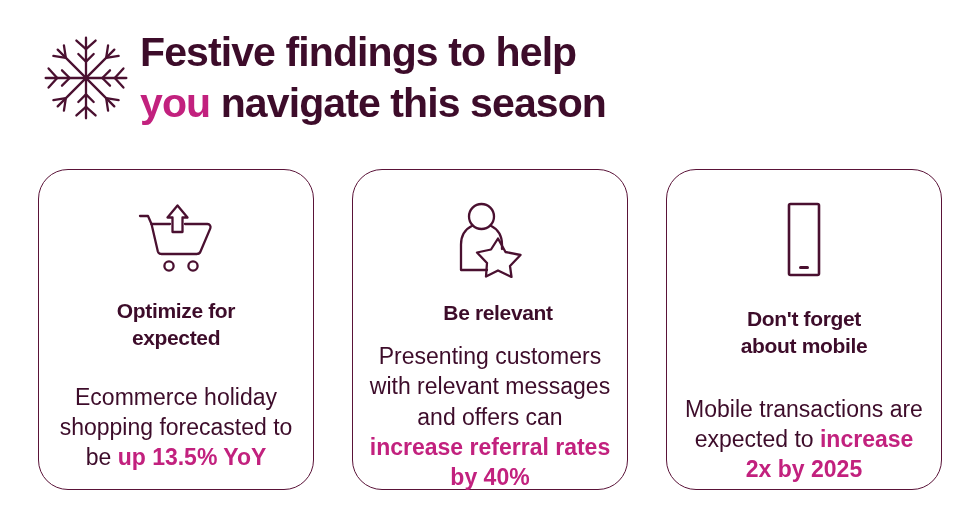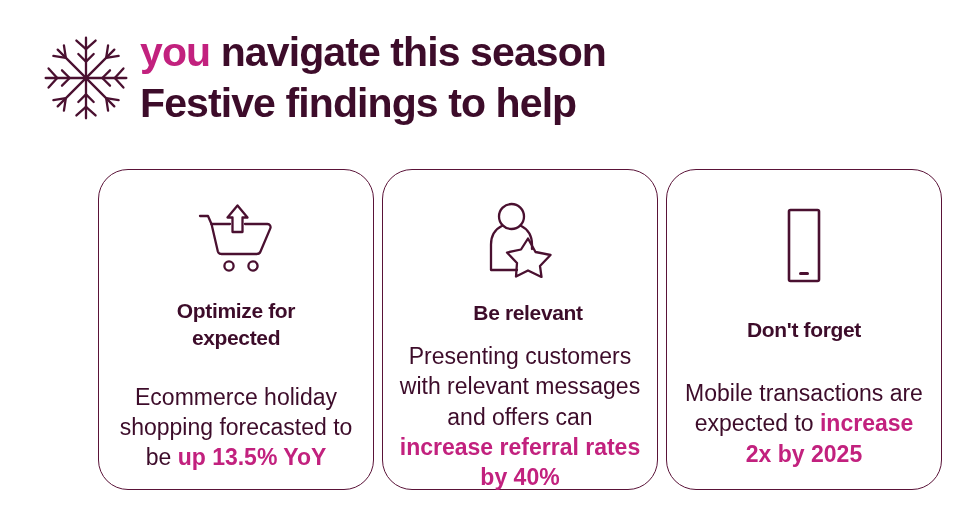--- a/index.html
+++ b/index.html
@@ -56,22 +56,21 @@
   .headline .accent { color: #C2217E; }
 
   
   .cards {
     position: absolute;
     left: 38px;
     top: 169px;
     width: 904px;
     height: 321px;
     display: flex;
-    justify-content: flex-end;
-    gap: 8px;
+    justify-content: space-between;
   }
 
   .card {
     position: relative;
     width: 276px;
     height: 321px;
     box-sizing: border-box;
     border: 1px solid #5A1338;
     border-radius: 30px;
     background: #ffffff;
@@ -171,24 +170,24 @@
 
         <line x1="29" y1="71" x2="27" y2="84"></line>
         <line x1="29" y1="71" x2="16" y2="73"></line>
 
         <line x1="71" y1="71" x2="73" y2="84"></line>
         <line x1="71" y1="71" x2="84" y2="73"></line>
       </svg>
     </div>
 
     <div class="headline">
+      <span class="hl-line">Festive findings to help</span>
       <span class="hl-line">
         <span class="accent">you</span><span> navigate this season</span>
       </span>
-      <span class="hl-line">Festive findings to help</span>
     </div>
 
   </div>
 
   <div class="cards">
 
     <div class="card card--ecommerce">
       <div class="card-icon">
         <svg width="82" height="76" viewBox="0 0 82 76" fill="none" stroke="#4A1030" stroke-width="2.3" stroke-linecap="round" stroke-linejoin="round">
 
@@ -234,20 +233,21 @@
 
     <div class="card card--mobile">
       <div class="card-icon">
         <svg width="46" height="78" viewBox="0 0 46 78" fill="none" stroke="#4A1030" stroke-width="2.6" stroke-linecap="round" stroke-linejoin="round">
           <rect x="8" y="2" width="30" height="71" rx="1.5"></rect>
           <line x1="19.5" y1="65.5" x2="26.5" y2="65.5" stroke-width="3"></line>
         </svg>
       </div>
       <div class="card-title">
         <span>Don't forget</span><br>
+        <span>about mobile</span>
       </div>
       <div class="card-body">
         <span>Mobile transactions are expected to </span><span class="em">increase 2x by 2025</span><span></span>
       </div>
     </div>
 
   </div>
 </div>
 
 </body></html>

